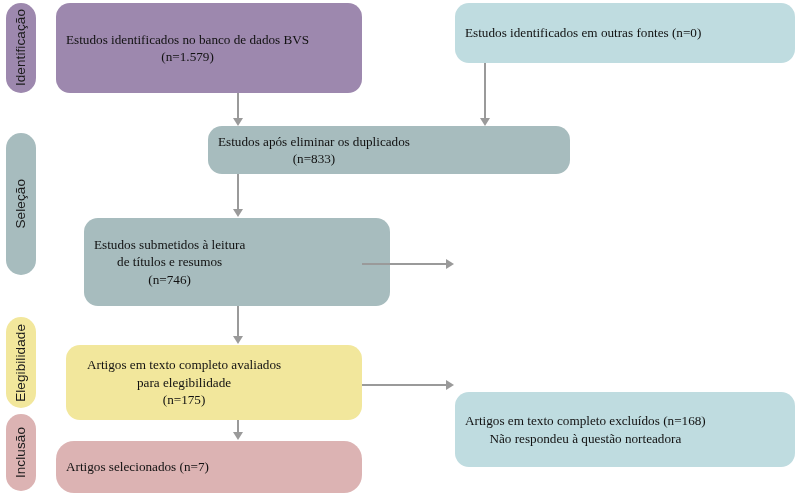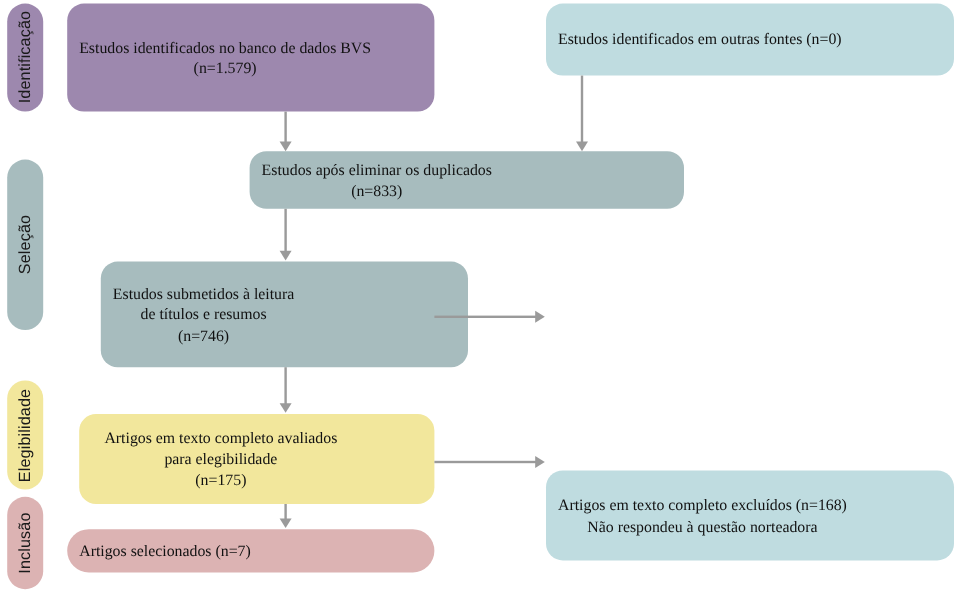--- a/index.html
+++ b/index.html
@@ -127,21 +127,21 @@
     <span class="box-text">Artigos em texto completo avaliados
 para elegibilidade
 (n=175)</span>
   </div>
 
   <div class="flow-box" style="left:455px; top:347px; width:340px; height:75px; background:#bfdce0;margin-top:45px;">
     <span class="box-text">Artigos em texto completo excluídos (n=168)
 Não respondeu à questão norteadora</span>
   </div>
 
-  <div class="flow-box" style="left:56px; top:441px; width:306px; height:36px; background:#dcb3b3; border-radius:18px;">
+  <div class="flow-box" style="left:56px; top:441px; width:306px; height:52px; background:#dcb3b3; border-radius:18px;">
     <span class="box-text">Artigos selecionados (n=7)</span>
   </div>
 
   <div class="conn conn-v" style="left:237px; top:93px; height:26px;"></div>
   <div class="arrowhead arrow-down" style="left:233px; top:118px;"></div>
 
   <div class="conn conn-v" style="left:484px; top:63px; height:56px;"></div>
   <div class="arrowhead arrow-down" style="left:480px; top:118px;"></div>
 
   <div class="conn conn-v" style="left:237px; top:174px; height:36px;"></div>

